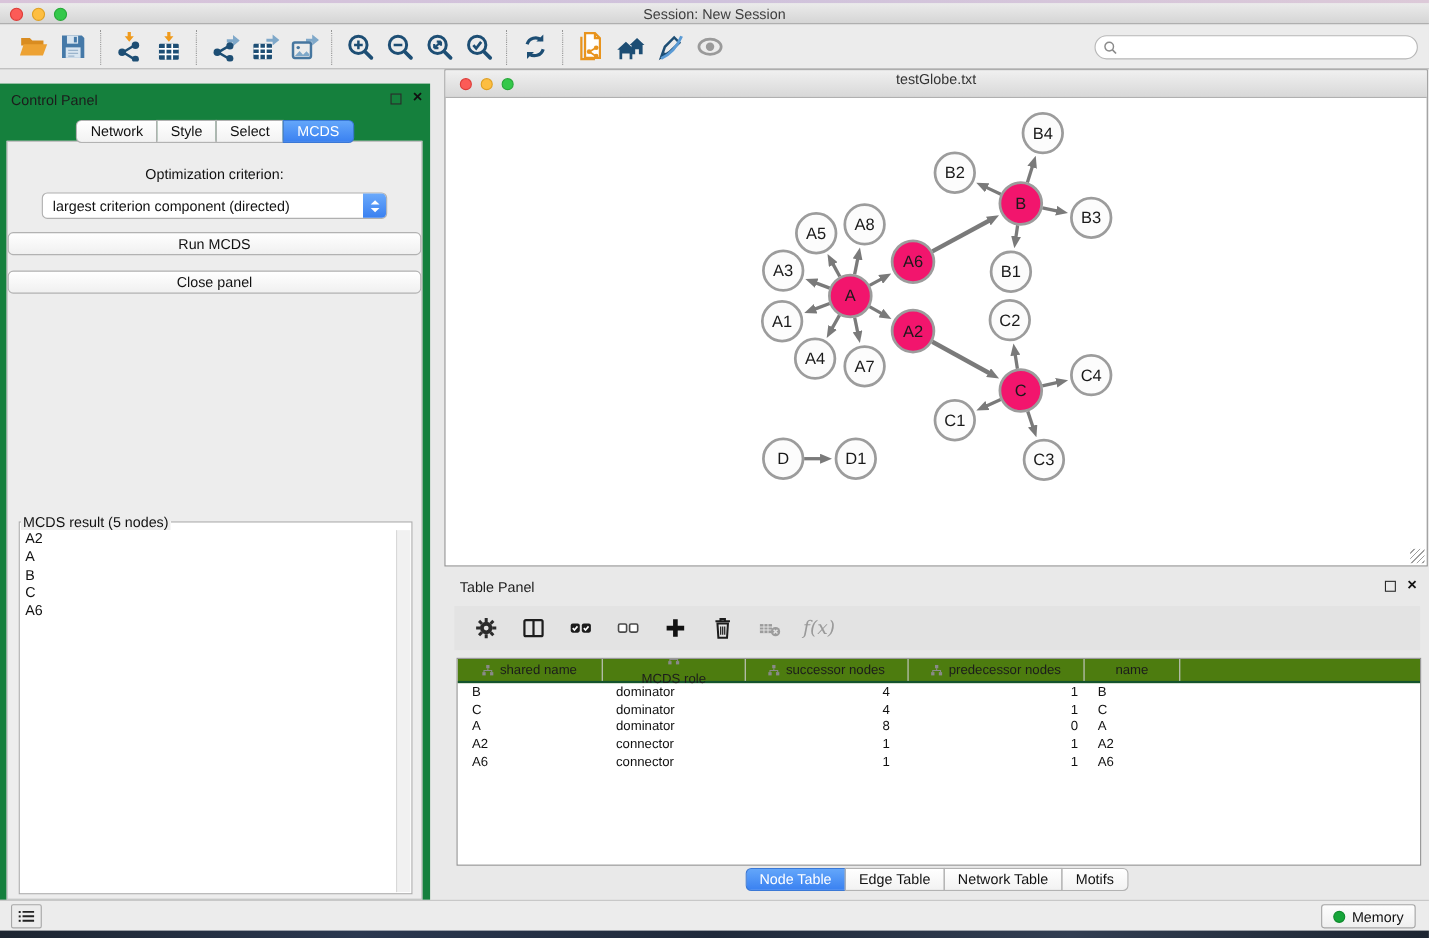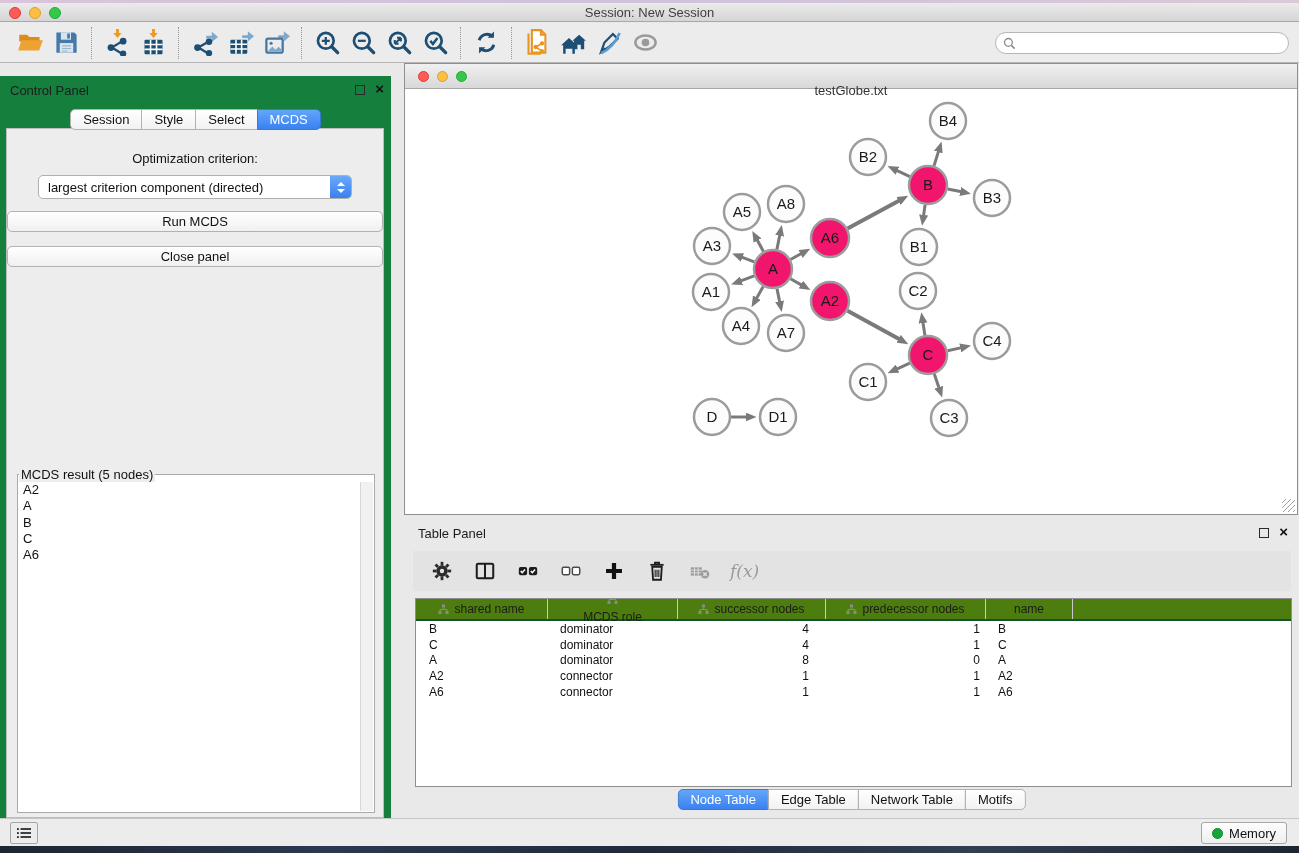--- a/index.html
+++ b/index.html
@@ -67,21 +67,21 @@
   .result-inner .list-item { font-size:13px; line-height:16.3px; padding-left:4px; color:#111; }
   .vscroll { position:absolute; right:1px; top:0; bottom:1px; width:13px; background:#f1f1f1; border-left:1px solid #d8d8d8; }
 
   
   .net-window { position:absolute; left:404px; top:63px; width:894px; height:452px;
     background:#fff; border:1px solid #8f8f8f; }
   .net-titlebar { position:relative; height:25px; background:linear-gradient(#f0f0f0,#d8d8d8);
     border-bottom:1px solid #a8a8a8; }
   .net-titlebar .traffic { top:7px; left:13px; }
   .net-titlebar .light { width:11px; height:11px; }
-  .net-title { position:absolute; left:0; right:0; top:19px; text-align:center; font-size:13px; color:#333; }
+  .net-title { position:absolute; left:0; right:0; top:0; text-align:center; font-size:13px; color:#333; }
   .net-canvas { position:absolute; left:1px; right:1px; top:25px; bottom:1px; }
   .net-canvas svg { display:block; }
   .node-label { font-family:"Liberation Sans",sans-serif; font-size:15px; fill:#1a1a1a; text-anchor:middle; }
   .resize-grip { position:absolute; right:1px; bottom:1px; width:13px; height:13px;
     background:repeating-linear-gradient(135deg, transparent 0 2.5px, #9f9f9f 2.5px 3.5px); }
 
   
   .table-panel { position:absolute; left:404px; top:520px; width:895px; height:298px; background:#e9e9e9; }
   .tp-title { position:absolute; left:14px; top:6px; font-size:13px; color:#1c1c1c; }
   .tp-toolbar { position:absolute; left:9px; top:31px; width:878px; height:40px;
@@ -273,21 +273,21 @@
       </svg>
       <input type="text" value="" style="">
     </div>
   </div>
 
   <div class="control-panel">
     <div class="panel-title">Control Panel</div>
     <span class="float-ico" style="right:26px;"></span>
     <span class="close-ico" style="right:7px;">×</span>
     <div class="cp-tabs">
-        <div class="seg-btn">Session</div>
+        <div class="seg-btn">Network</div>
         <div class="seg-btn">Style</div>
         <div class="seg-btn">Select</div>
         <div class="seg-btn active">MCDS</div>
       </div>
     <div class="cp-content">
       <div class="opt-label">Optimization criterion:</div>
       <div class="dropdown">
         <span class="val">largest criterion component (directed)</span>
         <span class="stepper">
           <span class="chev-up"></span>

